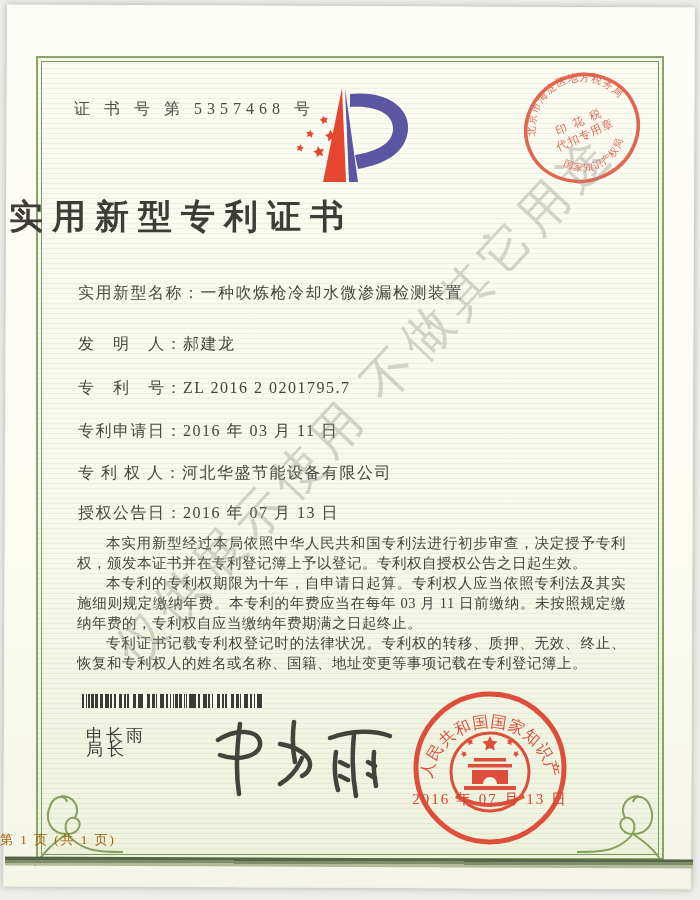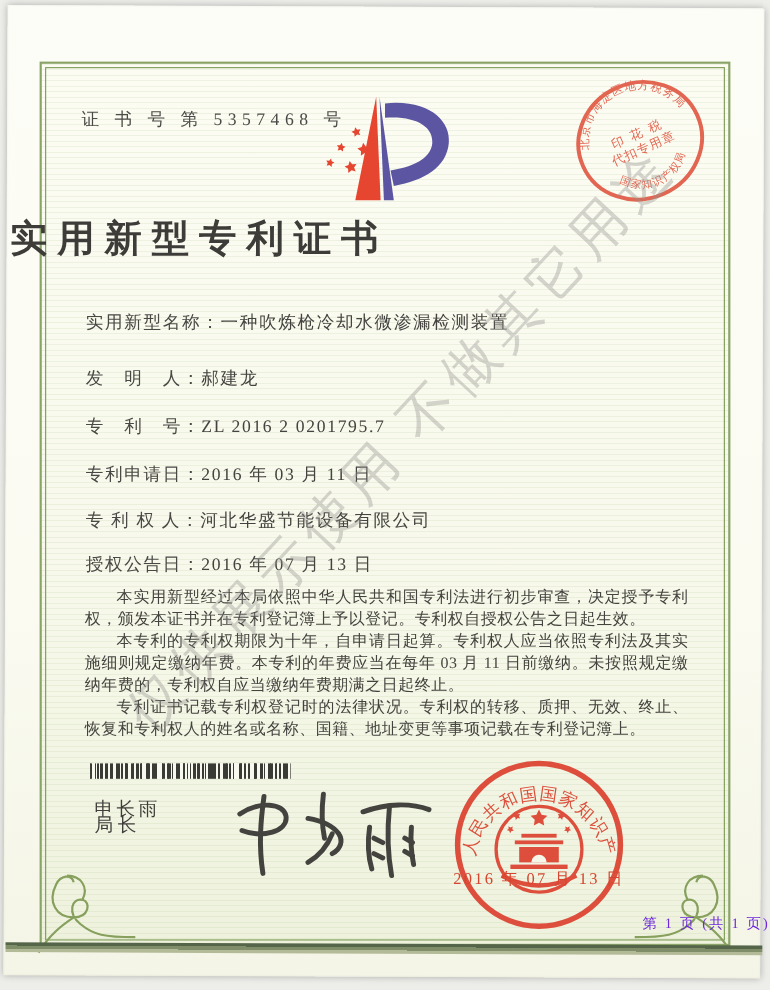--- a/index.html
+++ b/index.html
@@ -68,22 +68,22 @@
   #director-title{position:absolute;left:86px;top:738px;font-size:17px;color:#3f3d39;letter-spacing:4px;font-family:"Liberation Sans","DejaVu Sans",sans-serif;}
   #director-name{position:absolute;left:86px;top:724px;font-size:17px;color:#3f3d39;letter-spacing:3px;font-family:"Liberation Sans","DejaVu Sans",sans-serif;}
   #signature{position:absolute;left:202px;top:710px;}
   
   #seal{position:absolute;left:398px;top:688px;opacity:.93;}
   #seal-date{
     position:absolute;left:398px;top:790px;width:184px;text-align:center;
     font-size:15px;color:#d6452f;letter-spacing:2px;white-space:nowrap;
   }
   #footer-page{
-    position:absolute;left:0;top:831px;width:700px;text-align:right;
-    font-size:13px;color:#6d28d9;letter-spacing:2px;
+    position:absolute;left:0;top:831px;width:700px;text-align:left;
+    font-size:13px;color:#a16207;letter-spacing:2px;
   }
   
   #watermark{
     position:absolute;left:365px;top:400px;transform:translate(-50%,-50%) rotate(-47deg);
     font-size:50px;color:rgba(150,148,144,.38);letter-spacing:7px;white-space:nowrap;
     z-index:6;pointer-events:none;font-family:"Liberation Serif","DejaVu Serif",serif;
   }
   .abs{position:absolute;}
   svg text{font-family:"Liberation Serif","DejaVu Serif",serif;}
 </style>

